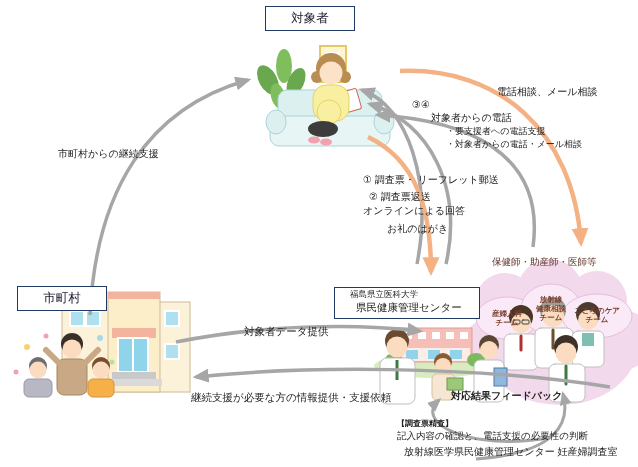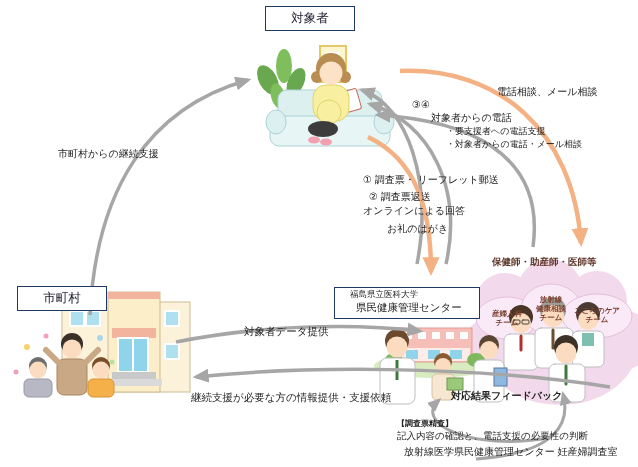--- a/index.html
+++ b/index.html
@@ -8,21 +8,21 @@
   #art{position:absolute;left:0;top:0;}
   .lbl{position:absolute;font-size:10px;color:#222;white-space:nowrap;line-height:1.25;text-align:right;}
   .lbl.small{font-size:9px;margin-left:17px;}
   .lbl.tiny{font-size:8px;font-weight:bold;}
   .navy-box{position:absolute;background:#fff;border:1.6px solid #1F3864;color:#1a1a2e;
             display:flex;align-items:center;justify-content:center;font-size:12.5px;z-index:5;}
   .center-box{position:absolute;left:334px;top:287px;width:146px;height:32px;background:#fff;
             border:1.6px solid #1F3864;z-index:5;padding:1px 15px;box-sizing:border-box;}
   .center-box .l1{font-size:8.5px;color:#222;display:block;}
   .center-box .l2{font-size:10.5px;color:#222;display:block;margin-left:6px;}
-  .staff-title{position:absolute;left:492px;top:256px;font-size:9.5px;font-weight:bold;color:#5C3226;
+  .staff-title{position:absolute;left:492px;top:256px;font-size:9.5px;font-weight:normal;color:#5C3226;
                white-space:nowrap;z-index:6;}
   .team{position:absolute;transform:translate(-50%,-50%);text-align:center;font-size:7.5px;
         font-weight:bold;color:#7B3F2E;line-height:1.2;z-index:6;white-space:nowrap;}
   .team span{display:block;}
 </style>
 </head>
 <body>
 
 <div id="canvas">
 

